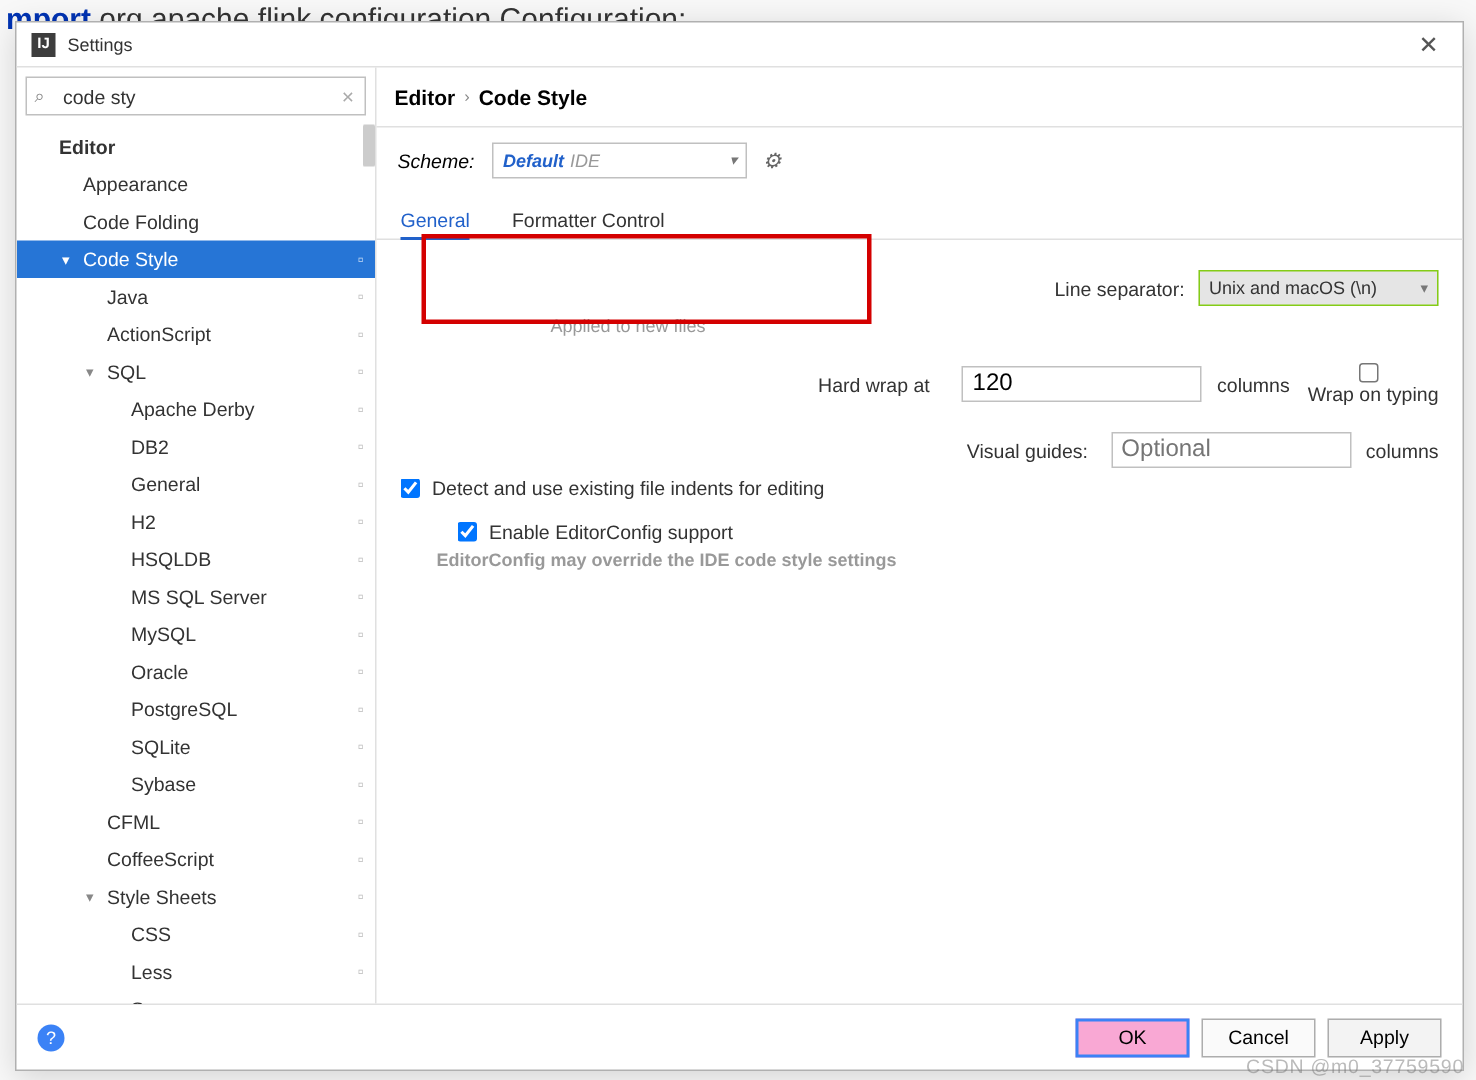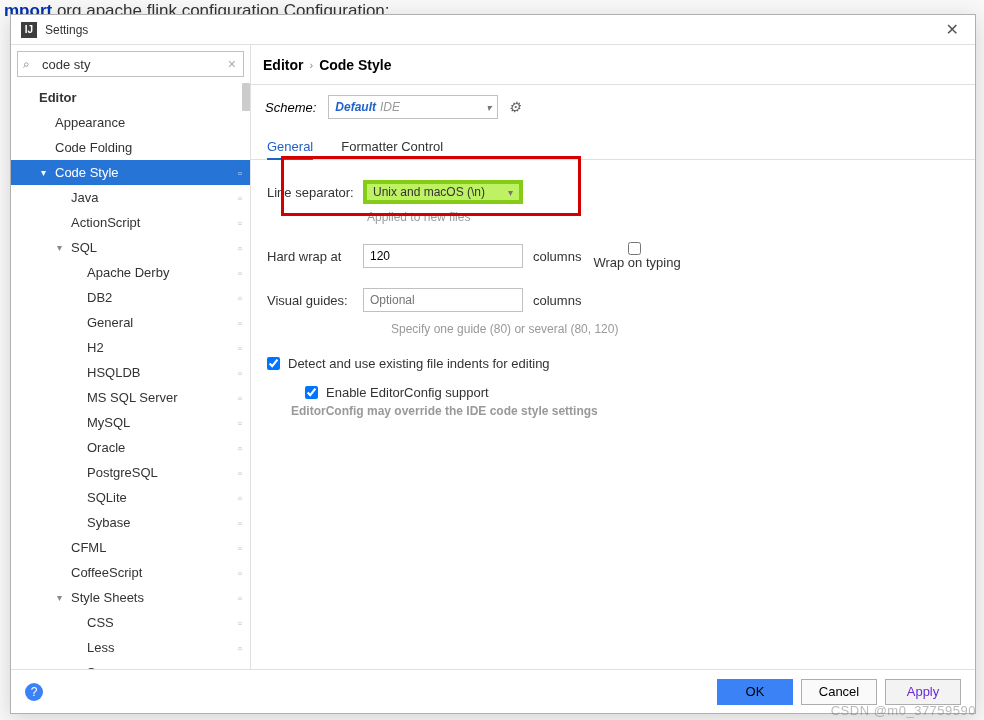--- a/index.html
+++ b/index.html
@@ -1,17 +1,17 @@
 <!DOCTYPE html>
 <html><head>
   <meta charset="utf-8">
   <style>
     * { box-sizing: border-box; margin: 0; padding: 0; font-family: "Segoe UI", Arial, sans-serif; }
     body { background: #f8f8f8; position: relative; width: 984px; height: 720px; overflow: hidden; }
-    .code-bg { position: absolute; top: 0; left: 0; font-family: Consolas, monospace; font-size: 17px; color: #333; padding: 0 4px; }
+    .code-bg { position: absolute; top: 0; left: 0; font-family: Consolas, monospace; font-size: 20px; color: #333; padding: 0 4px; }
     .code-bg .kw { color: #0033b3; font-weight: bold; }
 
     .dialog { position: absolute; top: 14px; left: 10px; width: 966px; height: 700px; background: #fff; border: 1px solid #b0b0b0; box-shadow: 0 4px 20px rgba(0,0,0,0.15); display: flex; flex-direction: column; }
     .titlebar { height: 30px; display: flex; align-items: center; padding: 0 10px; border-bottom: 1px solid #e0e0e0; }
     .titlebar .app-icon { width: 16px; height: 16px; background: #3d3d3d; margin-right: 8px; display: inline-flex; align-items:center; justify-content:center; color:#fff; font-size:10px; font-weight:bold; }
     .titlebar .title { font-size: 12px; color: #333; }
     .titlebar .close { margin-left: auto; font-size: 16px; color: #555; cursor: pointer; padding: 2px 6px; }
     .dlg-body { flex: 1; display: flex; min-height: 0; }
     .sidebar { width: 240px; border-right: 1px solid #e0e0e0; display: flex; flex-direction: column; position: relative; }
     .search-wrap { padding: 6px; position: relative; }
@@ -42,40 +42,40 @@
     .scheme-select { width: 170px; height: 24px; border: 1px solid #c0c0c0; padding: 0 6px; display:flex; align-items:center; justify-content:space-between; font-size:12px; }
     .scheme-select .nm { color:#2161ca; font-weight:bold; }
     .scheme-select .sub { color:#999; margin-left:4px; font-weight:normal;}
     .scheme-select .chev { color:#777; font-size:10px;}
     .gear { margin-left: 10px; color: #666; cursor: pointer; font-size: 14px; }
     .tabs { display:flex; gap: 28px; padding: 6px 16px 0; font-size:13px; border-bottom:1px solid #e0e0e0; margin: 0 0 6px; }
     .tab { padding-bottom: 4px; color:#333; cursor:pointer; }
     .tab.active { color:#2161ca; border-bottom: 2px solid #2161ca; margin-bottom:-1px; }
 
     .form { padding: 14px 16px 6px; font-size: 13px; color:#333; position:relative; }
-    .fr { display:flex; align-items:center; margin-bottom: 6px; }
+    .fr { display:flex; align-items:center; margin-bottom: 6px; justify-content: flex-end; }
     .fl { width: 96px; }
-    .sel { width: 160px; height: 24px; border: 4px solid #84cc16; background:#bef264; display:flex; align-items:center; justify-content:space-between; padding:0 6px; font-size:12px; }
+    .sel { width: 160px; height: 24px; border: 1px solid #84cc16; background:#e5e5e5; display:flex; align-items:center; justify-content:space-between; padding:0 6px; font-size:12px; }
     .hint { color:#999; font-size:12px; margin-left: 100px; margin-bottom: 18px; }
-    .txt { width: 160px; height: 24px; border:1px solid #c0c0c0; padding: 0 6px; font-size:12px; }
+    .txt { width: 160px; height: 24px; border:1px solid #c0c0c0; padding: 0 6px; font-size:16px; }
     .unit { margin-left: 10px; }
     .cb { margin-left: 12px; display:flex; align-items:center;flex-direction:column; }
     .cb input { margin-right: 6px; }
     .hint2 { color:#999; font-size:12px; text-align:center; margin: 10px 0 20px 0; max-width: 380px;}
     .chk-row { display:flex; align-items:center; margin-bottom: 12px; }
     .chk-row input { margin-right: 8px; }
     .sub-hint { color:#999; font-size:12px; margin: 4px 0 0 24px; font-weight: bold; }
     .redbox { position:absolute; border:3px solid #d40000; pointer-events:none; }
 
     .footer { height: 44px; border-top: 1px solid #e0e0e0; display:flex; align-items:center; padding: 0 14px; }
     .help { width:18px; height:18px; border-radius:50%; background:#3b82f6; color:#fff; font-size:12px; display:flex; align-items:center; justify-content:center; cursor:pointer;}
     .btns { margin-left:auto; display:flex; gap:8px; }
     .btn { min-width: 76px; height:26px; border:1px solid #adadad; background:#fafafa; font-size:13px; cursor:pointer; }
-    .btn.primary { border:2px solid #3b82f6; background:#3b82f6; }
-    .btn.disabled { color:#6d28d9; background:#f3f3f3; cursor:default; }
+    .btn.primary { border:2px solid #3b82f6; background:#f9a8d4; }
+    .btn.disabled { color:#000000; background:#f3f3f3; cursor:default; }
     .watermark { position:absolute; right:8px; bottom:2px; color:rgba(120,120,120,0.5); font-size:13px; letter-spacing:0.5px;}
   </style>
 </head>
 <body>
 
 <div class="code-bg">
   <span class="kw">mport</span><span> org.apache.flink.configuration.Configuration;</span>
 </div>
 
 <div class="dialog">
@@ -233,21 +233,20 @@
               <input type="checkbox" style=""> 
               <span>Wrap on typing</span>
             </label>
         </div>
 
         <div class="fr" style="margin-top:18px;">
           <span class="fl">Visual guides:</span>
           <input class="txt" placeholder="Optional" style="">
           <span class="unit">columns</span>
         </div>
-        <div class="hint2" style="margin-left:100px;text-align:left;padding-left:24px;">Specify one guide (80) or several (80, 120)</div>
 
         <div class="chk-row">
           <input type="checkbox" checked="" style=""> 
             <span>Detect and use existing file indents for editing</span>
         </div>
 
         <div class="chk-row" style="margin-top:14px;margin-bottom:4px;padding-left:38px;">
           <input type="checkbox" checked="" style=""> 
             <span>Enable EditorConfig support</span>
         </div>

